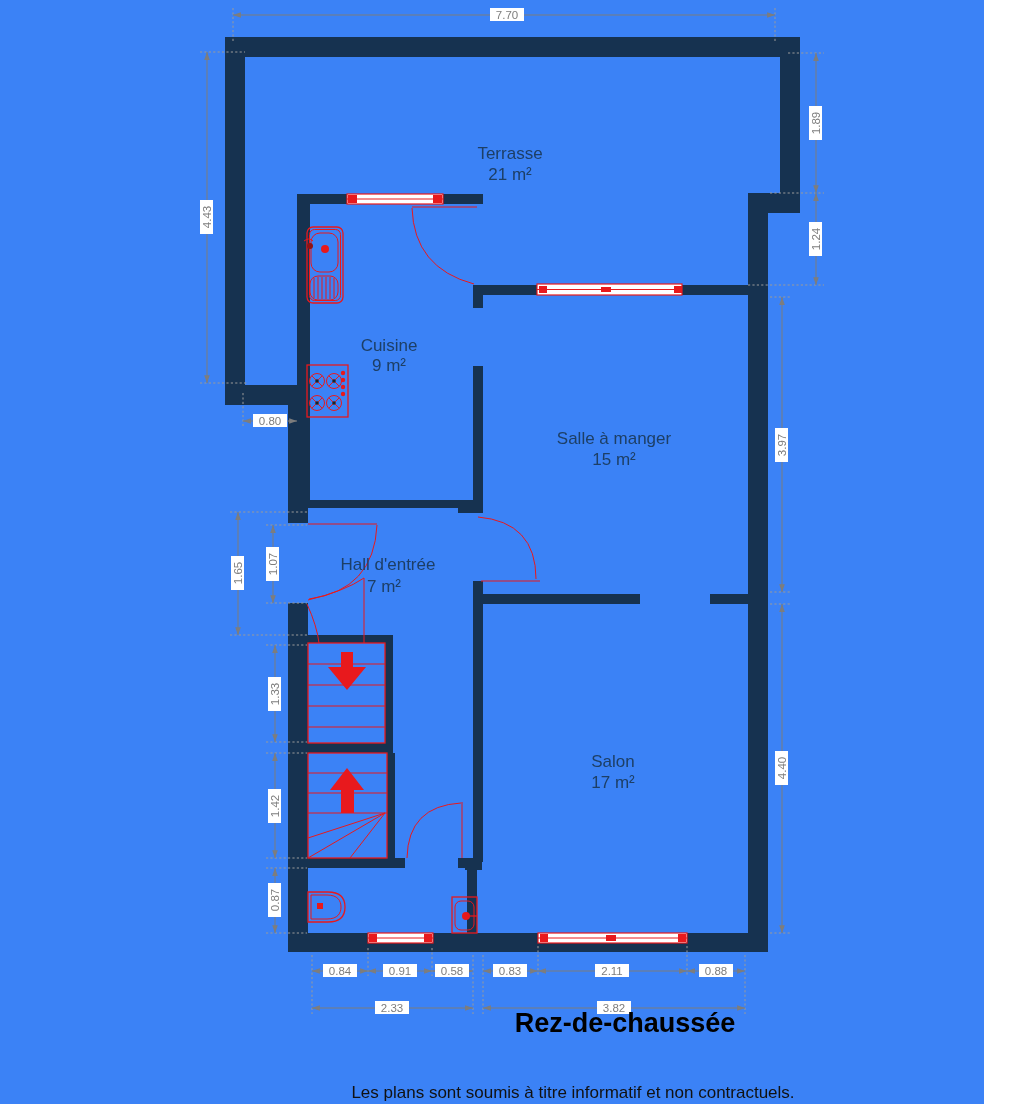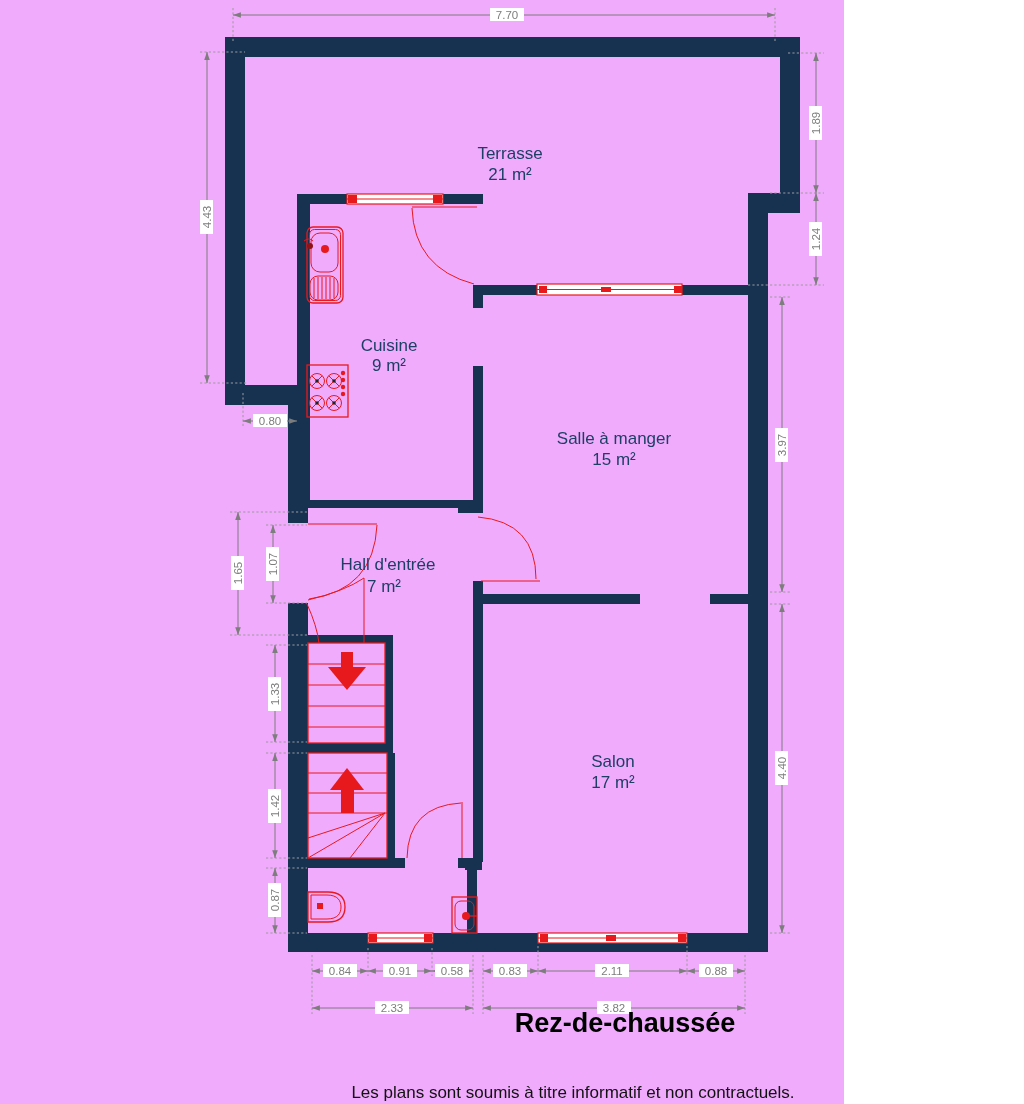--- a/index.html
+++ b/index.html
@@ -1,16 +1,16 @@
 <!DOCTYPE html>
 <html><head>
 <meta charset="utf-8">
 <style>
   html,body{margin:0;padding:0;background:#ffffff;}
-  .page{position:relative;width:844px;height:1104px;background:#f0abfc;overflow:hidden;
+  .page{position:relative;width:984px;height:1104px;background:#3b82f6;overflow:hidden;
         font-family:"Liberation Sans",sans-serif;}
   .wall{fill:#163250;}
   .wf{fill:#ffffff;}
   .rd{stroke:#e8191d;fill:none;stroke-width:1.3;}
   .rdthin{stroke:#e8191d;fill:none;stroke-width:1;}
   .rdf{fill:#e8191d;stroke:none;}
   .win{fill:#ffffff;stroke:#e8191d;stroke-width:1.2;}
   .dim{stroke:#7d7d7d;stroke-width:1;fill:none;}
   .ext{stroke:#9a9a9a;stroke-width:1;fill:none;stroke-dasharray:2.2 2.2;}
   .dimtxt{font-size:11.5px;fill:#7d7d7d;text-anchor:middle;}

